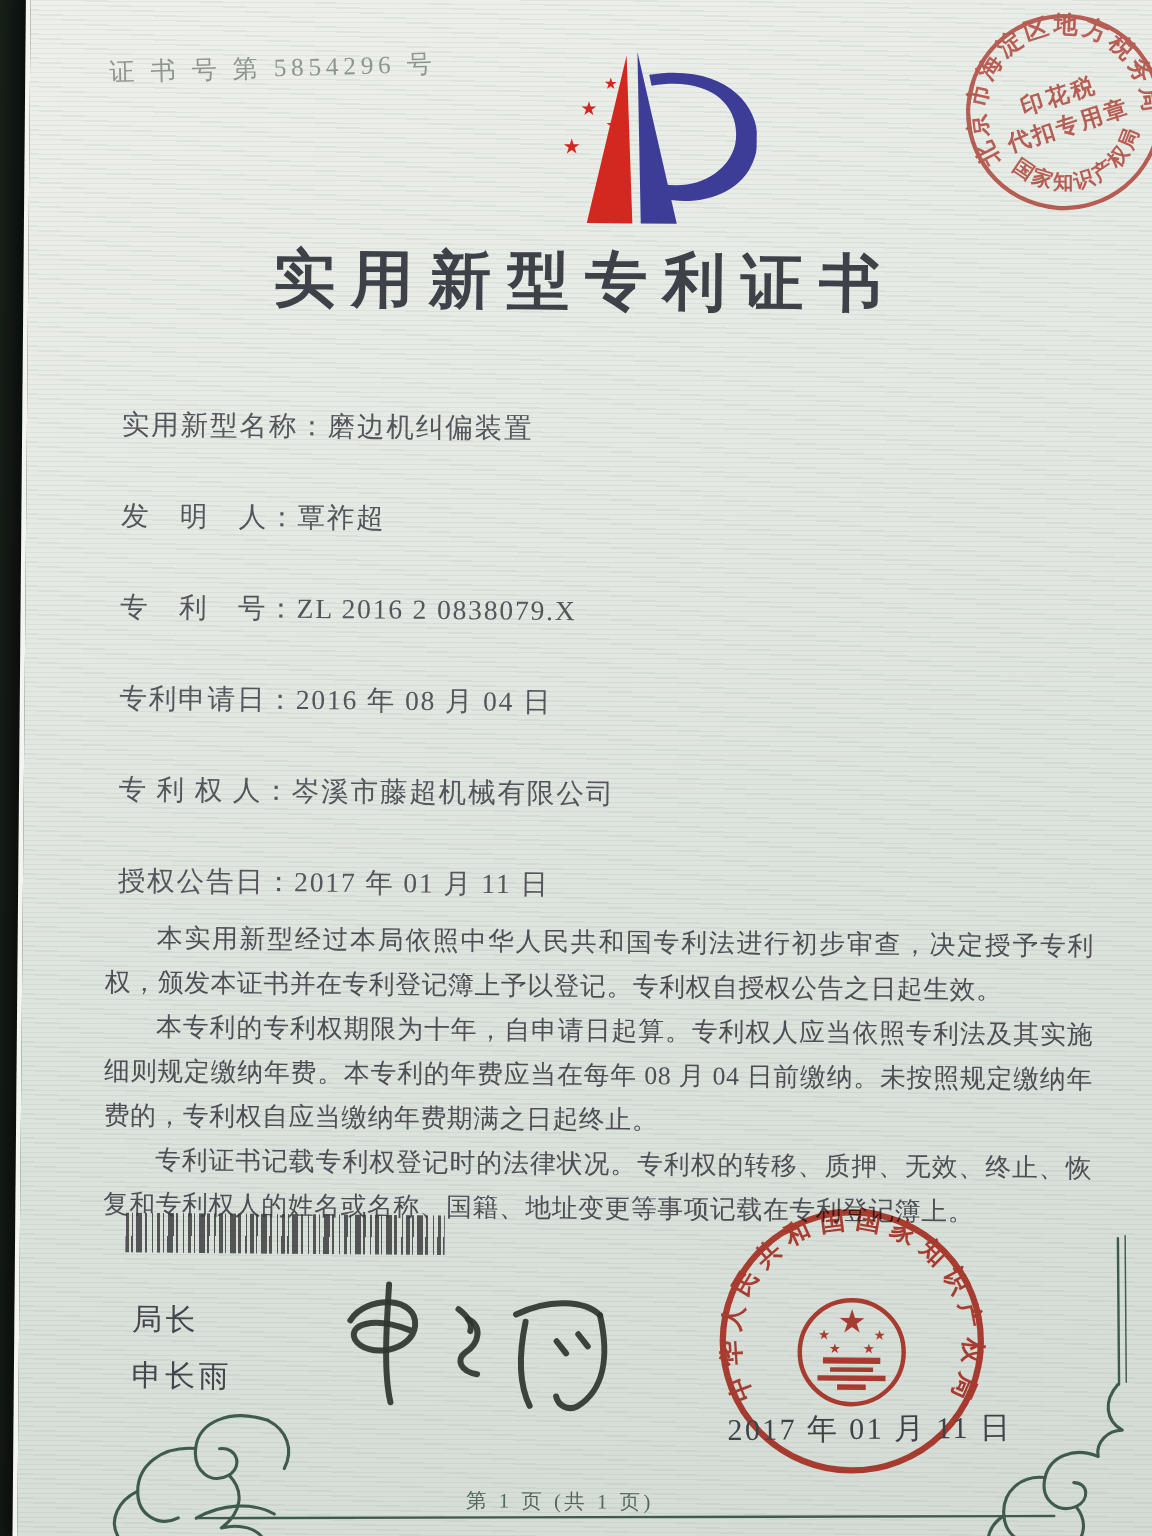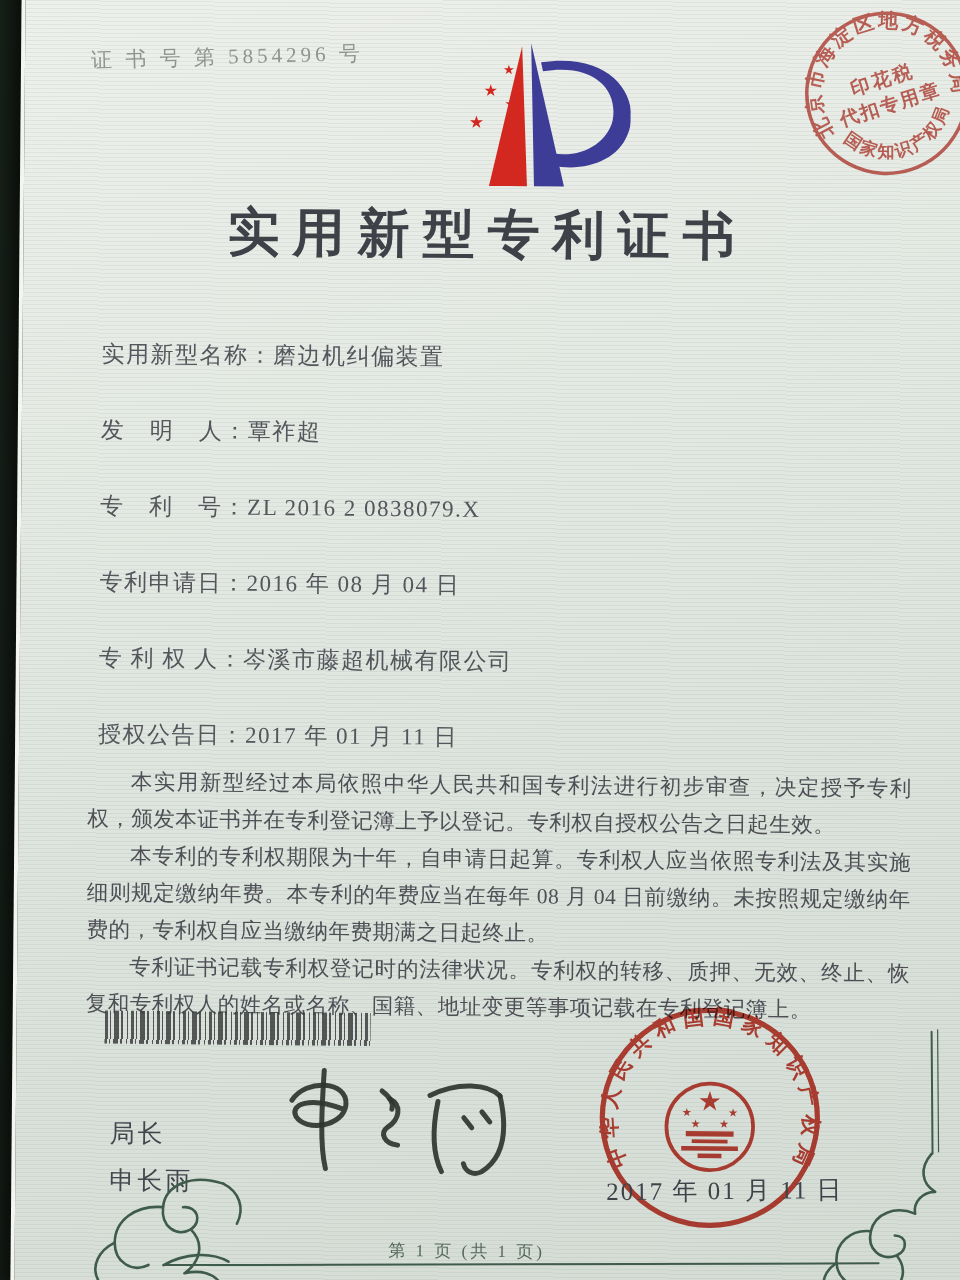--- a/index.html
+++ b/index.html
@@ -51,21 +51,21 @@
   .barcode{
     position:absolute;left:88px;top:1026px;width:266px;height:33px;
     background:repeating-linear-gradient(90deg,
       #3c3c3e 0 3px, rgba(0,0,0,0) 3px 5px,
       #3c3c3e 5px 6px, rgba(0,0,0,0) 6px 9px,
       #3c3c3e 9px 14px, rgba(0,0,0,0) 14px 16px,
       #3c3c3e 16px 18px, rgba(0,0,0,0) 18px 22px,
       #3c3c3e 22px 23px, rgba(0,0,0,0) 23px 26px);
     opacity:.85;
   }
-  .signer{position:absolute;left:94px;top:1132px;color:#43464c;}
+  .signer{position:absolute;left:94px;top:1098px;color:#43464c;}
   .signer div{font-size:25px;letter-spacing:3px;margin-bottom:14px;}
   .signature{position:absolute;left:246px;top:1072px;width:265px;height:120px;}
   .signature path{stroke:#2c362f;stroke-width:5;fill:none;
     stroke-linecap:round;stroke-linejoin:round;opacity:.92;}
   .office-seal{
     position:absolute;left:582px;top:1016px;width:224px;height:224px;
     opacity:.92;mix-blend-mode:multiply;
   }
   .office-seal text{fill:#c53528;font-weight:bold;}
   .office-seal .emblem{fill:#c53528;}

